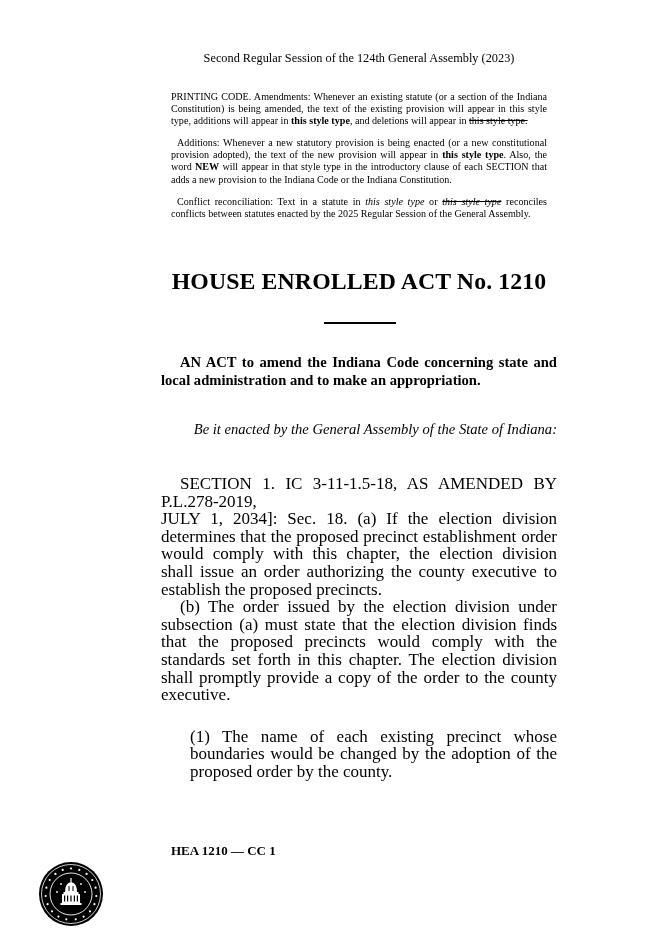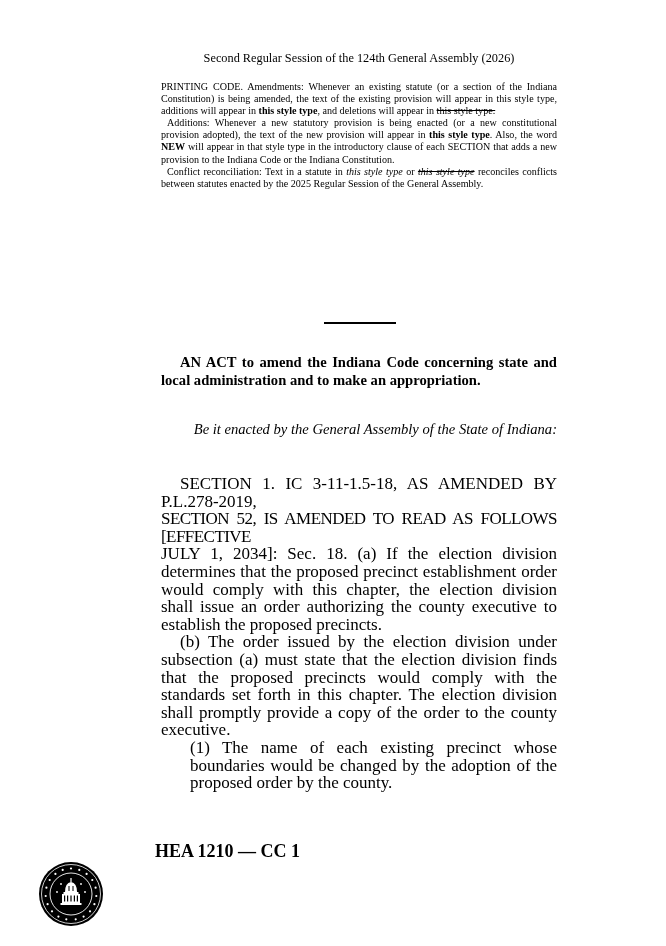--- a/index.html
+++ b/index.html
@@ -35,21 +35,21 @@
     .printing-code {
       position: absolute;
       left: 161px;
       width: 396px;
       top: 81px;
       font-size: 10.1px;
       line-height: 12.1px;
       text-align: justify;
     }
     .printing-code p {
-      margin: 0;
+      margin: 10px;
       text-indent: 0;
     }
     .printing-code p.indent {
       text-indent: 6px;
     }
     .printing-code .bold { font-weight: bold; }
     .printing-code .strike { text-decoration: line-through; }
     .printing-code .ital { font-style: italic; }
 
     .act-title {
@@ -107,69 +107,70 @@
     .body-text p {
       margin: 0;
       text-align: justify;
       text-align-last: left;
     }
     .body-text p.para {
       text-indent: 19px;
     }
     .body-text p.item {
       padding-left: 29px;
+      margin-top: 24px;
     }
     .body-text .justify-last {
       text-align-last: justify;
     }
     .body-text .strike { text-decoration: line-through; }
     .body-text .bold { font-weight: bold; }
     .tight {
       letter-spacing: -0.55px;
       word-spacing: -1px;
     }
 
     .footer-label {
       position: absolute;
-      left: 155px;
+      left: 171px;
       top: 843px;
       font-weight: bold;
-      font-size: 18px;
+      font-size: 13px;
       line-height: 16px;
     }
     .seal {
       position: absolute;
       left: 39px;
       top: 862px;
       width: 64px;
       height: 64px;
     }
   </style>
 </head>
 <body>
 
 <div class="page">
 
-  <div class="session-header">Second Regular Session of the 124th General Assembly (2026)</div>
+  <div class="session-header">Second Regular Session of the 124th General Assembly (2023)</div>
 
   <div class="printing-code">
     <p><span>PRINTING CODE. Amendments: Whenever an existing statute (or a section of the Indiana Constitution) is being amended, the text of the existing provision will appear in this style type, additions will appear in </span><span class="bold">this style type</span><span>, and deletions will appear in </span><span class="strike">this style type.</span></p>
     <p class="indent"><span>Additions: Whenever a new statutory provision is being enacted (or a new constitutional provision adopted), the text of the new provision will appear in </span><span class="bold">this style type</span><span>. Also, the word </span><span class="bold">NEW</span><span> will appear in that style type in the introductory clause of each SECTION that adds a new provision to the Indiana Code or the Indiana Constitution.</span></p>
     <p class="indent"><span>Conflict reconciliation: Text in a statute in </span><span class="ital">this style type</span><span> or </span><span class="strike ital">this style type</span><span> reconciles conflicts between statutes enacted by the 2025 Regular Session of the General Assembly.</span></p>
   </div>
 
+  <div class="act-title">HOUSE ENROLLED ACT No. 1210</div>
   <div class="title-rule"></div>
 
   <p class="act-description">AN ACT to amend the Indiana Code concerning state and local administration and to make an appropriation.</p>
 
   <p class="enacting-clause">Be it enacted by the General Assembly of the State of Indiana:</p>
 
   <div class="body-text">
     <p class="para justify-last">SECTION 1. IC 3-11-1.5-18, AS AMENDED BY P.L.278-2019,</p>
-    <p class="justify-last tight">SECTION 52, IS AMENDED TO READ AS FOLLOWS [EFFECTIVE</p>
     <p>JULY 1, 2034]: Sec. 18. (a) If the election division determines that the proposed precinct establishment order would comply with this chapter, the election division shall issue an order authorizing the county executive to establish the proposed precincts.</p>
     <p class="para">(b) The order issued by the election division under subsection (a) must state that the election division finds that the proposed precincts would comply with the standards set forth in this chapter. The election division shall promptly provide a copy of the order to the county executive.</p>
     <p class="item">(1) The name of each existing precinct whose boundaries would be changed by the adoption of the proposed order by the county.</p>
   </div>
 
   <div class="footer-label">HEA 1210 — CC 1</div>
 
   <div class="seal">
     <svg width="64" height="64" viewBox="0 0 64 64" xmlns="http://www.w3.org/2000/svg">
       <circle cx="32" cy="32" r="32" fill="#000000"></circle>

